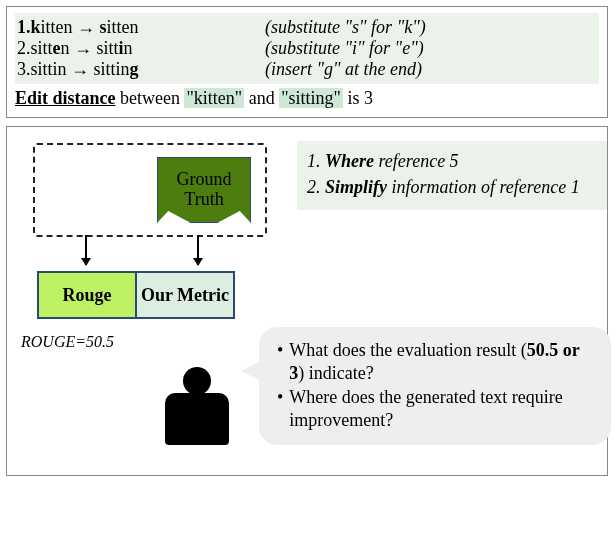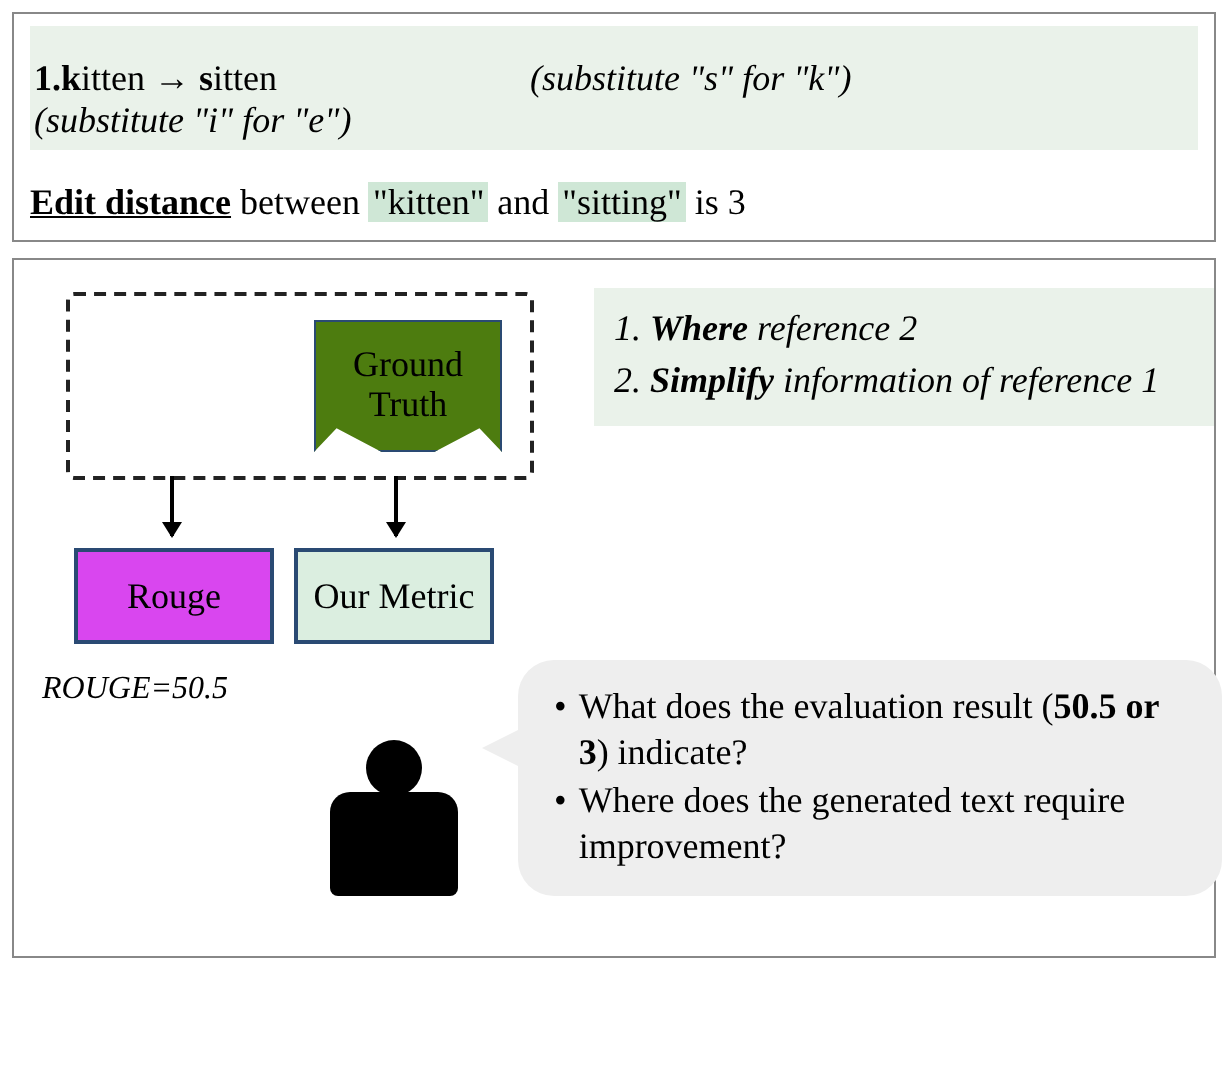--- a/index.html
+++ b/index.html
@@ -13,22 +13,22 @@
     color: #000;
   }
   .panel {
     border: 1px solid #888;
     padding: 6px 8px 8px 8px;
     box-sizing: border-box;
   }
   .panel-top { margin-bottom: 8px; }
   .transform-list {
     background: #eaf2ea;
-    padding: 16px 0 4px 0;
-    margin-bottom: 16px;
+    padding: 4px 0 4px 0;
+    margin-bottom: 4px;
   }
   .transform-row {
     display: flex;
     align-items: baseline;
     gap: 8px;
     padding: 0 2px;
   }
   .transform-left { width: 240px; }
   .transform-right { font-style: italic; }
   .b { font-weight: bold; }
@@ -78,22 +78,22 @@
   .arrow1 { left: 78px; top: 108px; }
   .arrow2 { left: 190px; top: 108px; }
   .metric-box {
     position: absolute;
     width: 96px; height: 44px;
     border: 2px solid #2a4a73;
     display: flex; align-items: center; justify-content: center;
     font-size: 18px;
     text-align: center;
   }
-  .rouge-box { left: 30px; top: 144px; background: #d946ef; font-weight: normal; }
-  .our-box { left: 140px; top: 144px; background: #dbeee0; font-weight: normal; line-height: 1.05; }
+  .rouge-box { left: 30px; top: 144px; background: #bef264; font-weight: bold; }
+  .our-box { left: 128px; top: 144px; background: #dbeee0; font-weight: bold; line-height: 1.05; }
   .score-label {
     position: absolute;
     font-size: 16px;
     font-style: italic;
   }
   .rouge-score { left: 14px; top: 196px; margin-top: 10px; }
   .d-score { left: 148px; top: 196px; font-weight: bold; }
   .d-score .sub { font-size: 12px; font-style: italic; font-weight: bold; vertical-align: sub; }
   .ops-panel {
     position: absolute;
@@ -153,21 +153,34 @@
   <div class="transform-list">
     <div class="transform-row">
       <span class="transform-left">
         <span class="b">1.</span><span></span><span class="b">k</span><span>itten</span>
         <span> → </span>
         <span></span><span class="b">s</span><span>itten</span>
       </span>
       <span class="transform-right">(substitute "s" for "k")</span>
     </div>
     <div class="transform-row">
+      <span class="transform-left">
+        <span>2.</span><span>sitt</span><span class="b">e</span><span>n</span>
+        <span> → </span>
+        <span>sitt</span><span class="b">i</span><span>n</span>
+      </span>
       <span class="transform-right">(substitute "i" for "e")</span>
+    </div>
+    <div class="transform-row">
+      <span class="transform-left">
+        <span>3.</span><span>sittin</span><span class="b"></span><span></span>
+        <span> → </span>
+        <span>sittin</span><span class="b">g</span><span></span>
+      </span>
+      <span class="transform-right">(insert "g" at the end)</span>
     </div>
   </div>
   <div class="summary-line">
     <span class="b u">Edit distance</span><span> between </span><span class="hl">"kitten"</span><span> and </span><span class="hl">"sitting"</span><span> is 3</span>
   </div>
 </div>
 
 <div class="panel panel-bottom">
 
   <div class="input-group">
@@ -183,21 +196,21 @@
     <span>Rouge</span>
   </div>
   <div class="metric-box our-box">
     <span>Our Metric</span>
   </div>
 
   <div class="score-label rouge-score">ROUGE=50.5</div>
 
   <div class="ops-panel">
     <div class="op-item">
-      <span>1. </span><span class="b">Where</span><span> reference 2</span>
+      <span>1. </span><span class="b">Where</span><span> reference 5</span>
     </div>
     <div class="op-item">
       <span>2. </span><span class="b">Simplify</span><span> information of  reference 1</span>
     </div>
   </div>
 
   <div class="person">
     <div class="head"></div>
     <div class="body"></div>
   </div>

